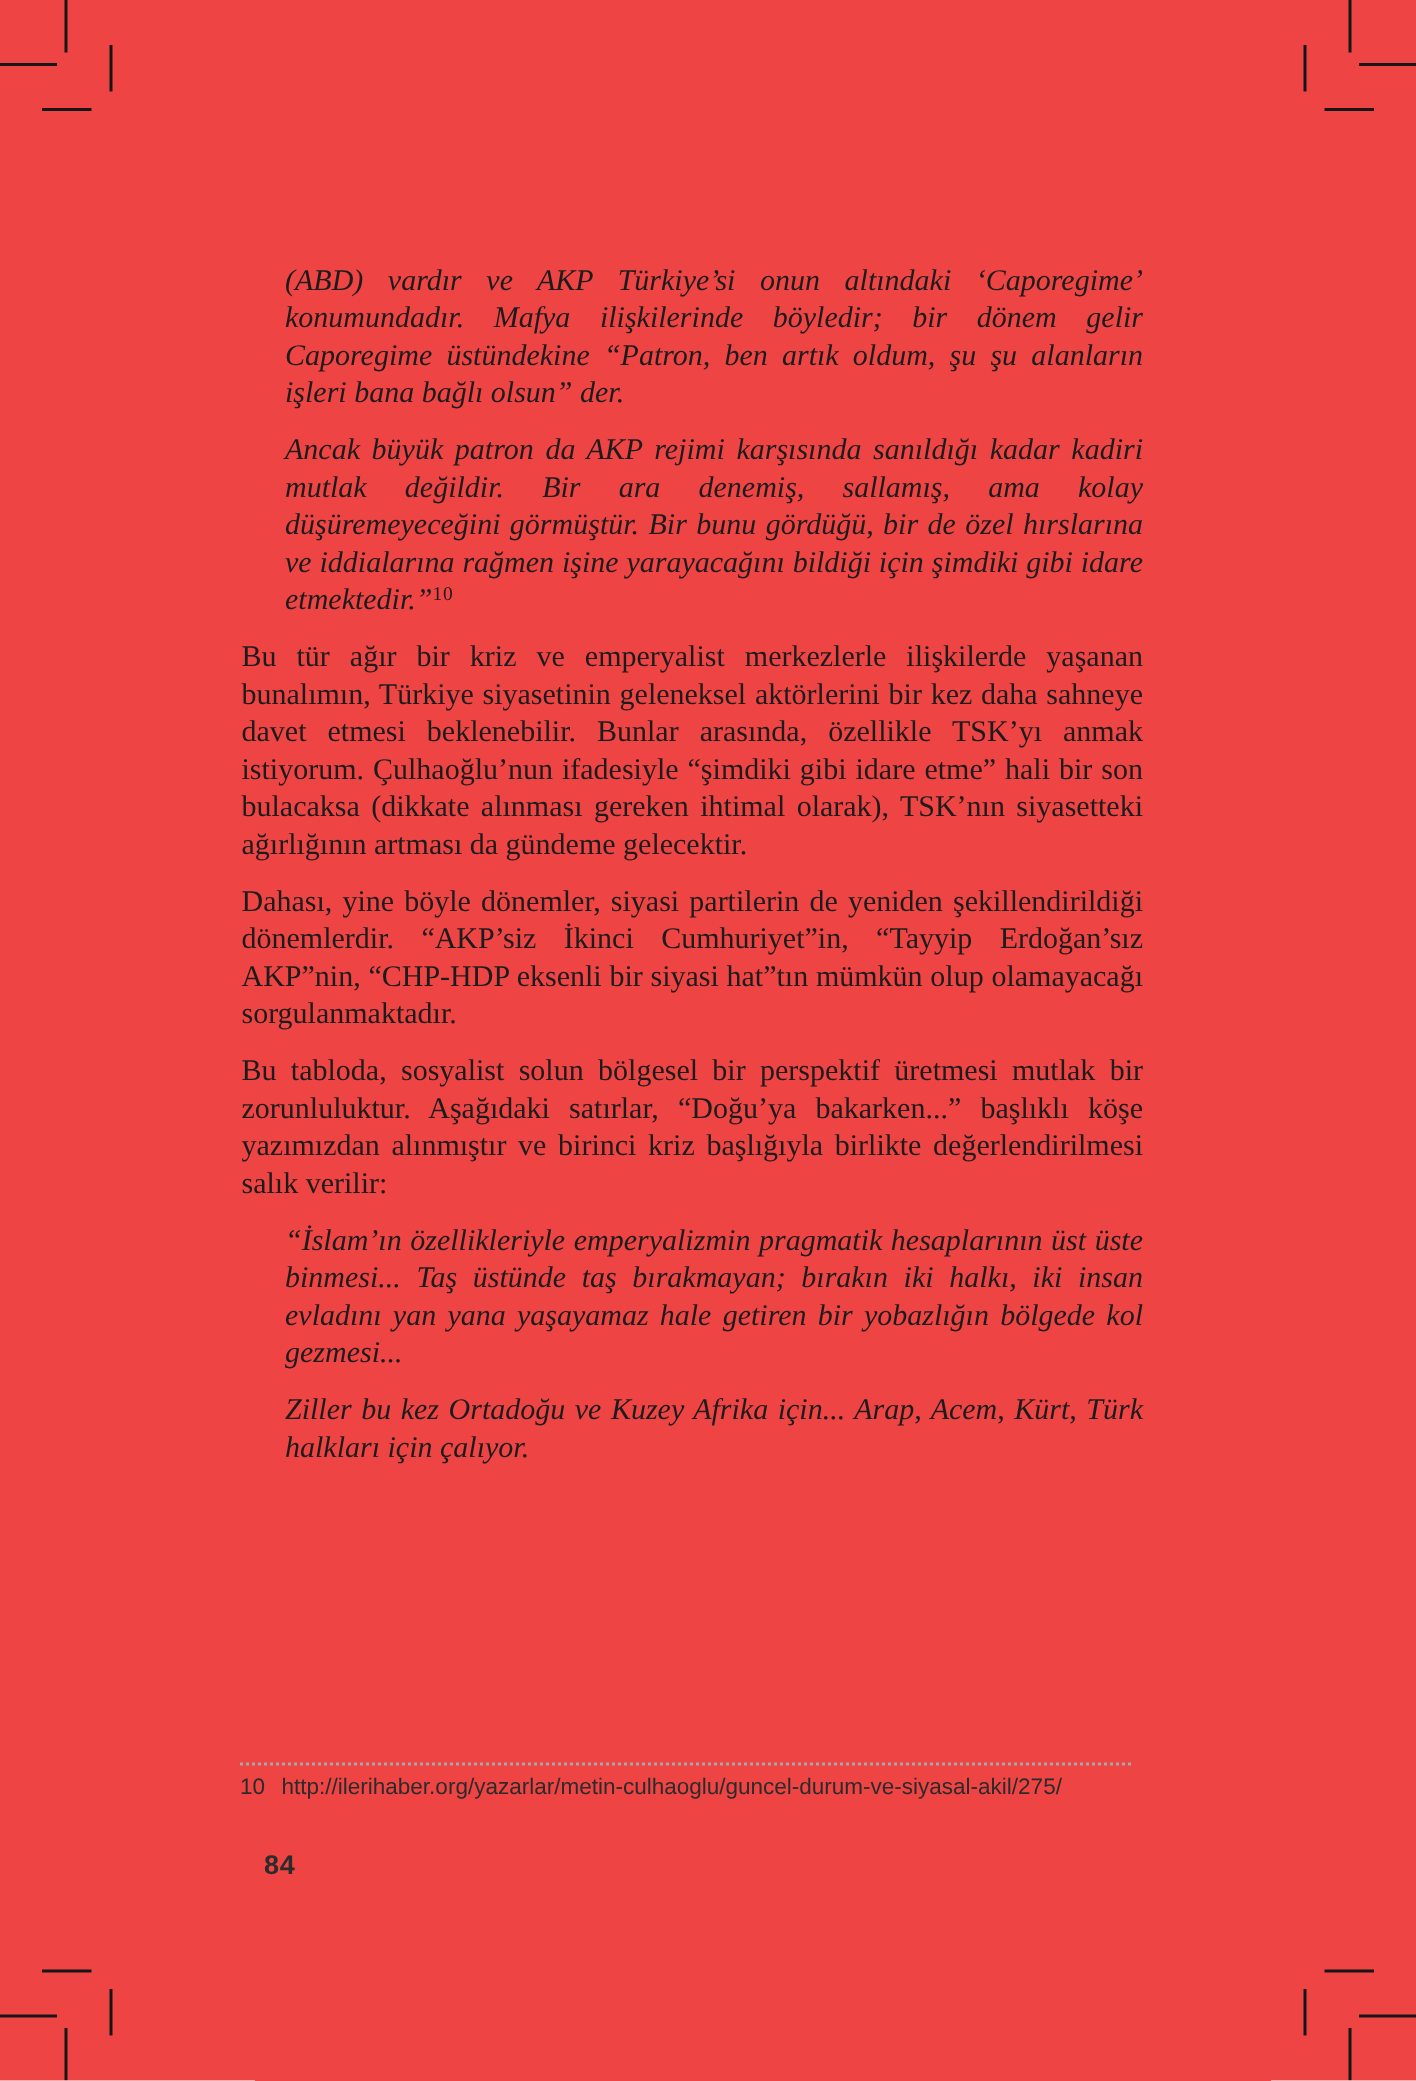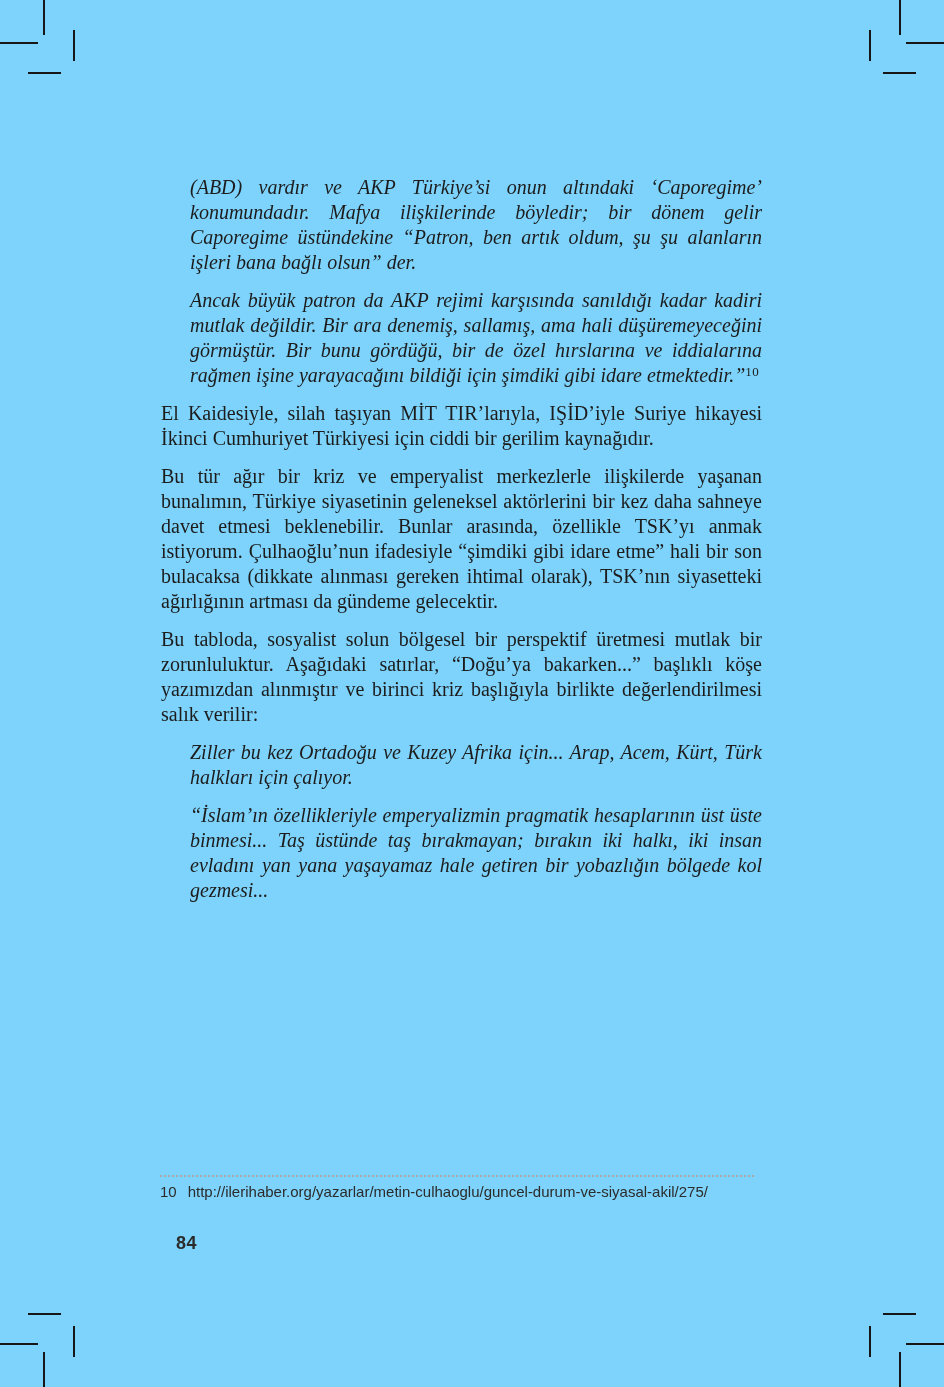--- a/index.html
+++ b/index.html
@@ -4,21 +4,21 @@
 <style>
   html, body {
     margin: 0;
     padding: 0;
     background: #ffffff;
   }
   .page {
     position: relative;
     width: 944px;
     height: 1387px;
-    background: #7dd3fc;
+    background: #ef4444;
     overflow: hidden;
     color: #1c1c1c;
   }
 
   
   .cm {
     position: absolute;
     background: #161616;
   }
   .cm.v { width: 2px; }
@@ -132,32 +132,32 @@
   <div class="cm h br-h2"></div>
   <div class="cm v br-v2"></div>
   <div class="cm h br-h1"></div>
   <div class="cm v br-v1"></div>
 
   <main class="content">
 
     <p class="quote">(ABD) vardır ve AKP Türkiye’si onun altındaki ‘Caporegime’ konumundadır. Mafya ilişkilerinde böyledir; bir dönem gelir Caporegime üstündekine “Patron, ben artık oldum, şu şu alanların işleri bana bağlı olsun” der.</p>
 
 
-    <p class="quote"><span>Ancak büyük patron da AKP rejimi karşısında sanıldığı kadar kadiri mutlak değildir. Bir ara denemiş, sallamış, ama hali düşüremeyeceğini görmüştür. Bir bunu gördüğü, bir de özel hırslarına ve iddialarına rağmen işine yarayacağını bildiği için şimdiki gibi idare etmektedir.”</span><sup class="fn-ref">10</sup></p>
+    <p class="quote"><span>Ancak büyük patron da AKP rejimi karşısında sanıldığı kadar kadiri mutlak değildir. Bir ara denemiş, sallamış, ama kolay düşüremeyeceğini görmüştür. Bir bunu gördüğü, bir de özel hırslarına ve iddialarına rağmen işine yarayacağını bildiği için şimdiki gibi idare etmektedir.”</span><sup class="fn-ref">10</sup></p>
 
-    <p class="body">El Kaidesiyle, silah taşıyan MİT TIR’larıyla, IŞİD’iyle Suriye hikayesi İkinci Cumhuriyet Türkiyesi için ciddi bir gerilim kaynağıdır.</p>
 
     <p class="body">Bu tür ağır bir kriz ve emperyalist merkezlerle ilişkilerde yaşanan bunalımın, Türkiye siyasetinin geleneksel aktörlerini bir kez daha sahneye davet etmesi beklenebilir. Bunlar arasında, özellikle TSK’yı anmak istiyorum. Çulhaoğlu’nun ifadesiyle “şimdiki gibi idare etme” hali bir son bulacaksa (dikkate alınması gereken ihtimal olarak), TSK’nın siyasetteki ağırlığının artması da gündeme gelecektir.</p>
 
+    <p class="body">Dahası, yine böyle dönemler, siyasi partilerin de yeniden şekillendirildiği dönemlerdir. “AKP’siz İkinci Cumhuriyet”in, “Tayyip Erdoğan’sız AKP”nin, “CHP-HDP eksenli bir siyasi hat”tın mümkün olup olamayacağı sorgulanmaktadır.</p>
 
     <p class="body">Bu tabloda, sosyalist solun bölgesel bir perspektif üretmesi mutlak bir zorunluluktur. Aşağıdaki satırlar, “Doğu’ya bakarken...” başlıklı köşe yazımızdan alınmıştır ve birinci kriz başlığıyla birlikte değerlendirilmesi salık verilir:</p>
 
+    <p class="quote">“İslam’ın özellikleriyle emperyalizmin pragmatik hesaplarının üst üste binmesi... Taş üstünde taş bırakmayan; bırakın iki halkı, iki insan evladını yan yana yaşayamaz hale getiren bir yobazlığın bölgede kol gezmesi...</p>
+
     <p class="quote">Ziller bu kez Ortadoğu ve Kuzey Afrika için... Arap, Acem, Kürt, Türk halkları için çalıyor.</p>
-
-    <p class="quote">“İslam’ın özellikleriyle emperyalizmin pragmatik hesaplarının üst üste binmesi... Taş üstünde taş bırakmayan; bırakın iki halkı, iki insan evladını yan yana yaşayamaz hale getiren bir yobazlığın bölgede kol gezmesi...</p>
 
   </main>
 
   <div class="fn-rule"></div>
   <div class="footnote">
     <span class="fn-num">10</span><span class="fn-url">http://ilerihaber.org/yazarlar/metin-culhaoglu/guncel-durum-ve-siyasal-akil/275/</span>
   </div>
 
   <div class="page-number">84</div>
 

